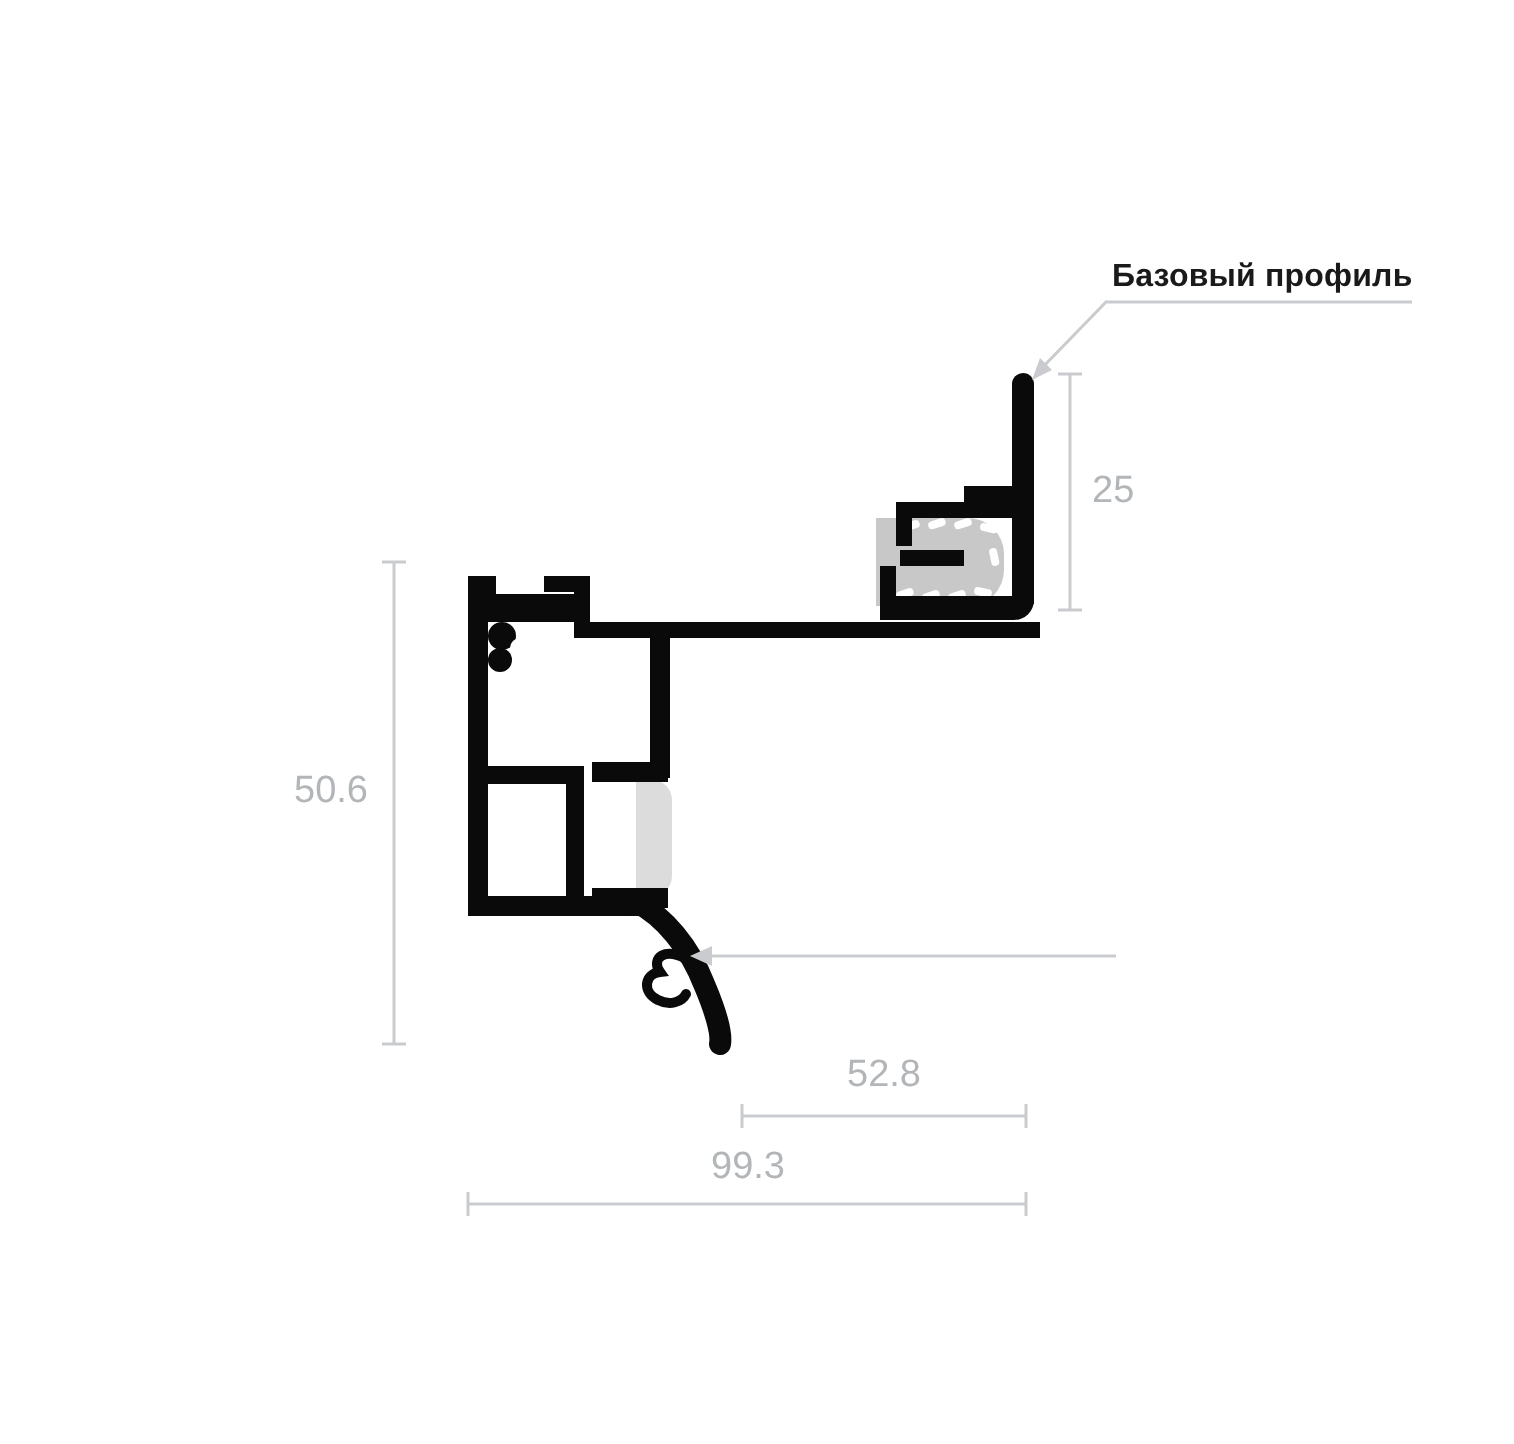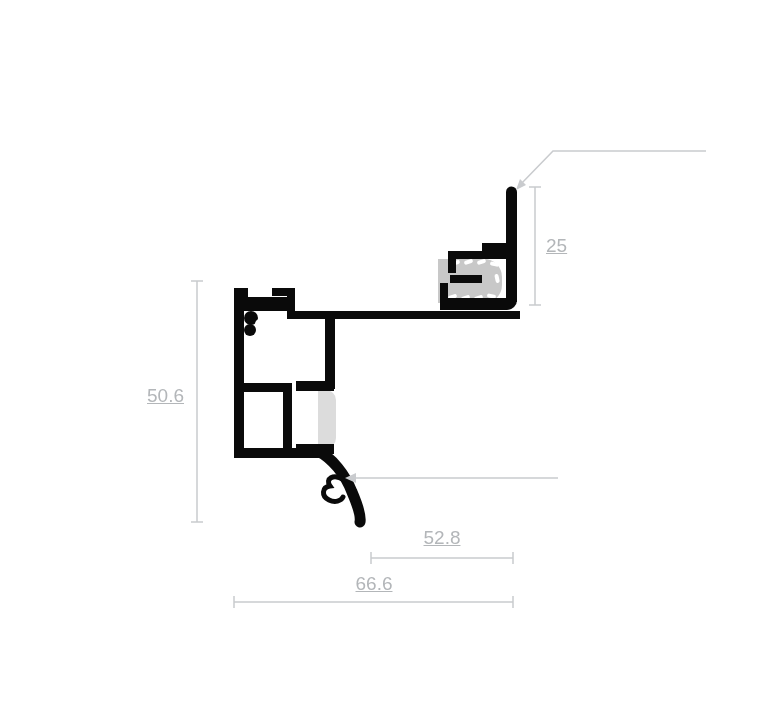--- a/index.html
+++ b/index.html
@@ -7,21 +7,21 @@
     position:relative;width:757px;height:722px;background:#ffffff;
     font-family:"Liberation Sans",sans-serif;overflow:hidden;
   }
   .stage svg{position:absolute;left:0;top:0;}
   .label{
     position:absolute;font-weight:700;font-size:16px;line-height:16px;
     color:#1a1a1a;white-space:nowrap;letter-spacing:0.1px;
   }
   .dim{
     position:absolute;font-weight:400;font-size:19px;line-height:20px;
-    color:#b3b6b9;white-space:nowrap;text-decoration:underline;
+    color:#b3b6b9;white-space:nowrap;
   }
   .dim.right{text-align:right;}
   .dim.center{text-align:center;}
 </style>
 </head>
 <body>
 
 <div class="stage">
 
   <svg width="757" height="722" viewBox="0 0 757 722">
@@ -86,23 +86,24 @@
     <g fill="none" stroke="#c9cbce" stroke-width="1.5">
       <path d="M520,185 L553,151 H706"></path>
       <path d="M353,478 H558"></path>
     </g>
     <g fill="#c9cbce">
       <polygon points="516,190 526,185 520,179"></polygon>
       <polygon points="345,478 356,473 356,483"></polygon>
     </g>
   </svg>
 
+  <div class="label" style="left:556px;top:131px;">Базовый профиль</div>
 
 
   <div class="dim" style="left:546px;top:236px;">25</div>
 
   <div class="dim right" style="left:124px;top:386px;width:60px;">50.6</div>
 
   <div class="dim center" style="left:412px;top:528px;width:60px;">52.8</div>
 
-  <div class="dim center" style="left:344px;top:574px;width:60px;">66.6</div>
+  <div class="dim center" style="left:344px;top:574px;width:60px;">99.3</div>
 
 </div>
 
 </body></html>

